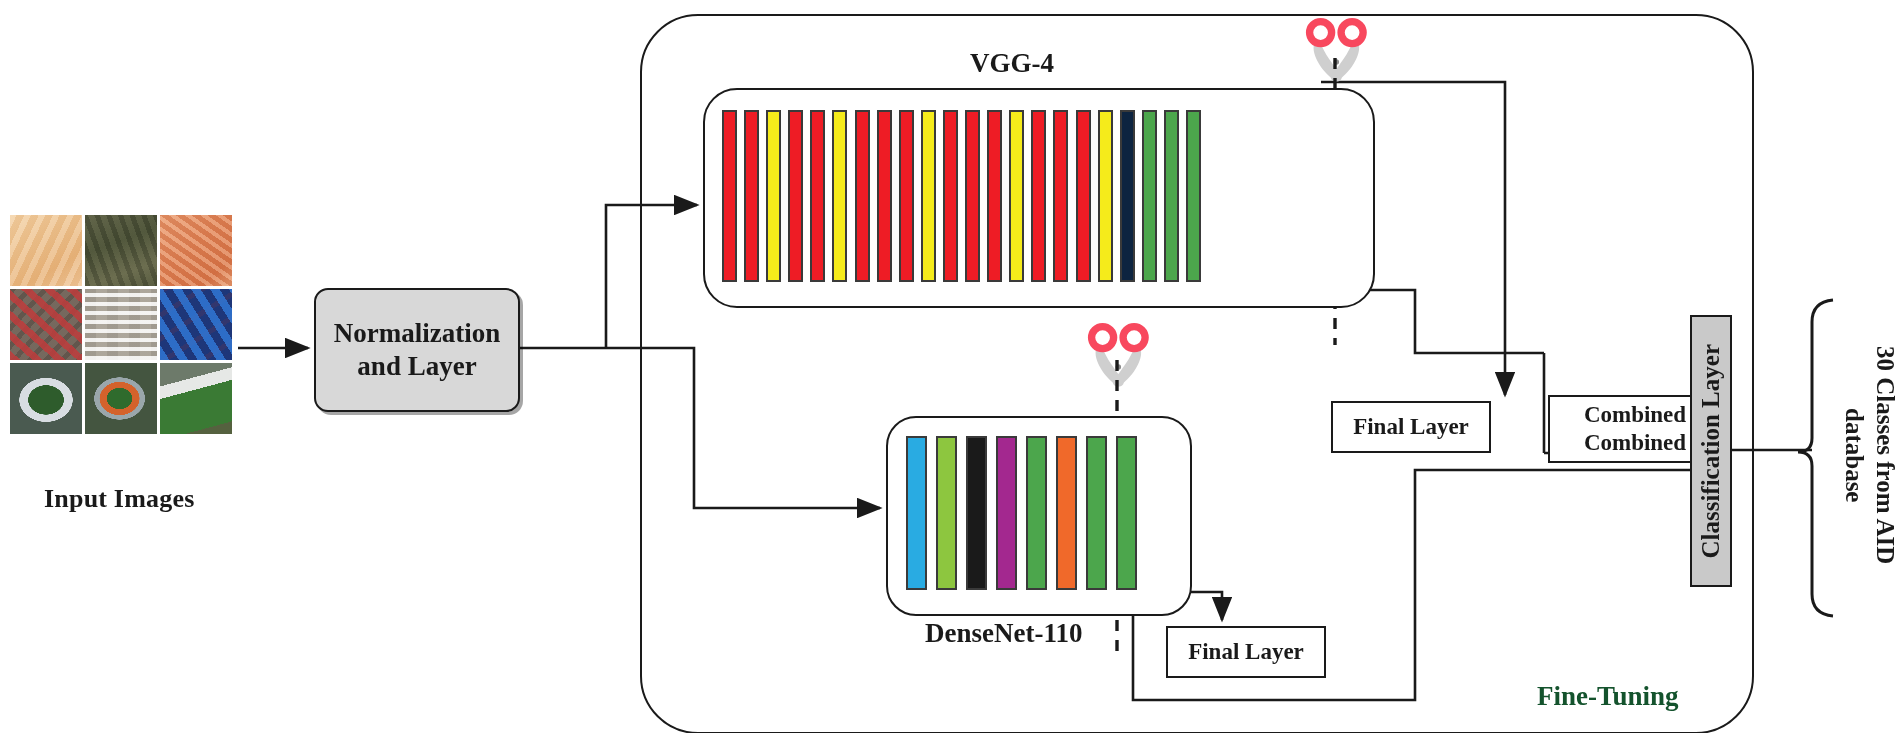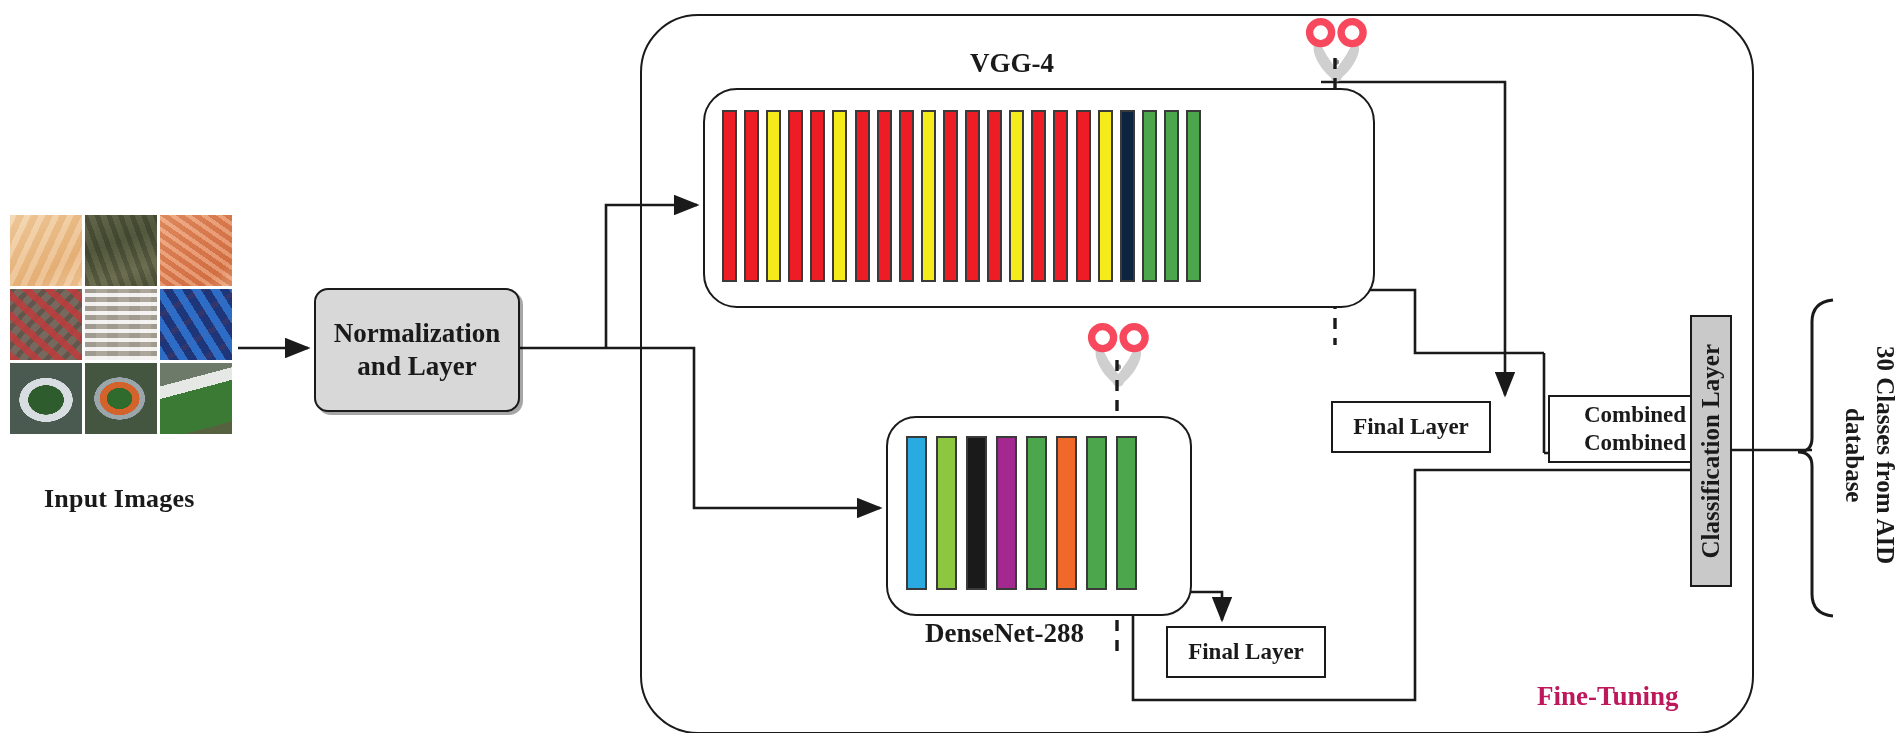--- a/index.html
+++ b/index.html
@@ -214,32 +214,32 @@
   <div class="bars" id="dense-bars">
       <div class="bar" style="background: rgb(41, 171, 226);"></div>
       <div class="bar" style="background: rgb(141, 198, 63);"></div>
       <div class="bar" style="background: rgb(26, 26, 26);"></div>
       <div class="bar" style="background: rgb(163, 40, 143);"></div>
       <div class="bar" style="background: rgb(76, 166, 76);"></div>
       <div class="bar" style="background: rgb(240, 105, 42);"></div>
       <div class="bar" style="background: rgb(76, 166, 76);"></div>
       <div class="bar" style="background: rgb(76, 166, 76);"></div>
     </div>
-  <div class="title" id="dense-title">DenseNet-288</div>
+  <div class="title" id="dense-title">DenseNet-110</div>
 
   <div class="lbl-box" id="final-layer-vgg">Final Layer</div>
   <div class="lbl-box" id="final-layer-dense">Final Layer</div>
 
   <div class="lbl-box" id="combined-features">
     <div>Combined</div>
     <div>Combined</div>
   </div>
 
   <div class="class-layer">
     <span>Classification Layer</span>
   </div>
 
   <div class="out-label">
     <span>30 Classes from AID database</span>
   </div>
 
-  <div id="fine-tuning" style="color: #be185d;">Fine-Tuning</div>
+  <div id="fine-tuning" style="color: #14532d;">Fine-Tuning</div>
 </div>
 
 </body></html>

